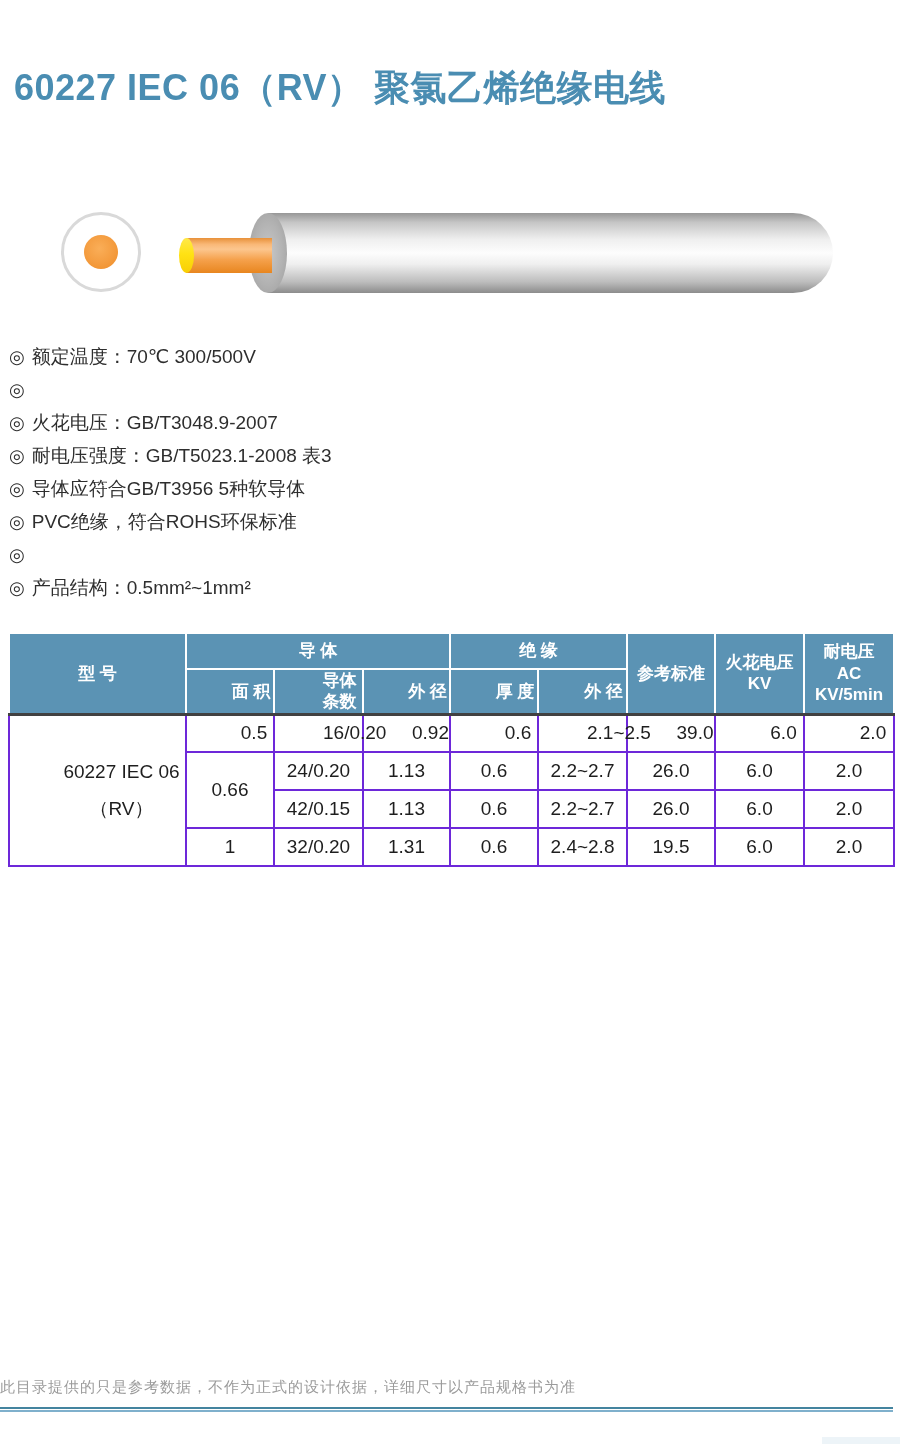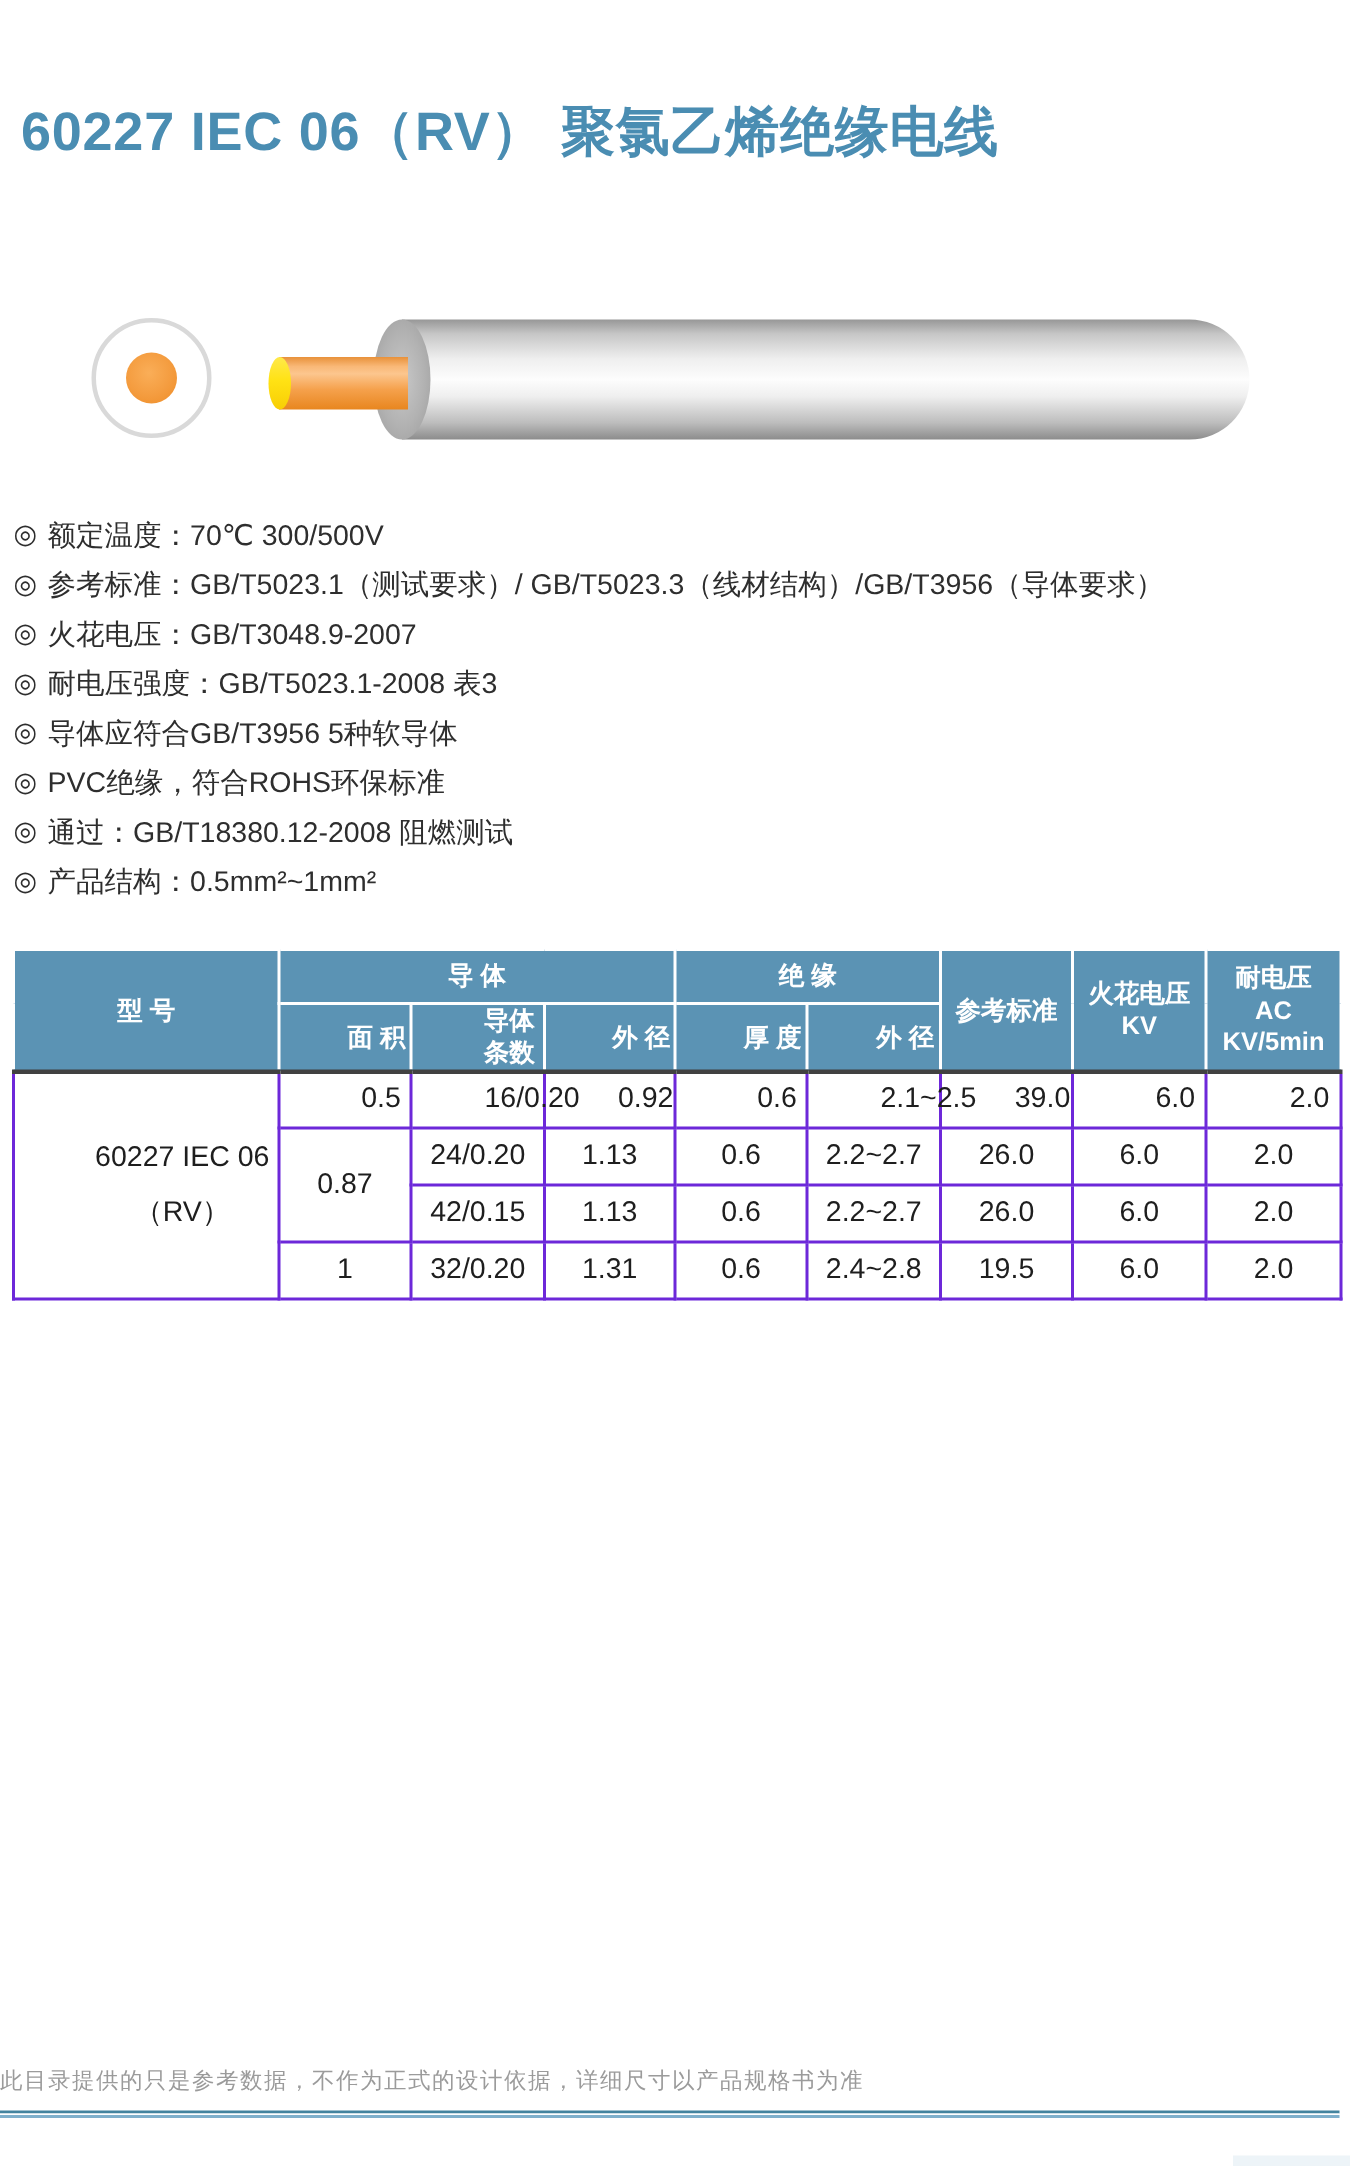--- a/index.html
+++ b/index.html
@@ -156,41 +156,39 @@
     <div class="conductor-tip"></div>
   </div>
 
   <ul class="spec-list">
     <li>
         <span class="bullet">◎</span>
         <span>额定温度：70℃ 300/500V</span>
       </li>
     <li>
         <span class="bullet">◎</span>
-        <span>参考标准：GB/T5023.1（测试要求）/ GB/T5023.3（线材结构）/GB/T3956（导体要求）</span>
       </li>
     <li>
         <span class="bullet">◎</span>
         <span>火花电压：GB/T3048.9-2007</span>
       </li>
     <li>
         <span class="bullet">◎</span>
         <span>耐电压强度：GB/T5023.1-2008 表3</span>
       </li>
     <li>
         <span class="bullet">◎</span>
         <span>导体应符合GB/T3956 5种软导体</span>
       </li>
     <li>
         <span class="bullet">◎</span>
         <span>PVC绝缘，符合ROHS环保标准</span>
       </li>
     <li>
         <span class="bullet">◎</span>
-        <span>通过：GB/T18380.12-2008 阻燃测试</span>
       </li>
     <li>
         <span class="bullet">◎</span>
         <span>产品结构：0.5mm²~1mm²</span>
       </li>
   </ul>
 
   <table class="spec-table">
     <colgroup>
       <col style="width:177px">
@@ -236,21 +234,21 @@
         <td>0.5</td>
         <td>16/0.20</td>
         <td>0.92</td>
         <td>0.6</td>
         <td>2.1~2.5</td>
         <td>39.0</td>
         <td>6.0</td>
         <td>2.0</td>
       </tr>
       <tr>
-        <td rowspan="2">0.87</td>
+        <td rowspan="2">0.66</td>
         <td>24/0.20</td>
         <td>1.13</td>
         <td>0.6</td>
         <td>2.2~2.7</td>
         <td>26.0</td>
         <td>6.0</td>
         <td>2.0</td>
       </tr>
       <tr>
         <td>42/0.15</td>

